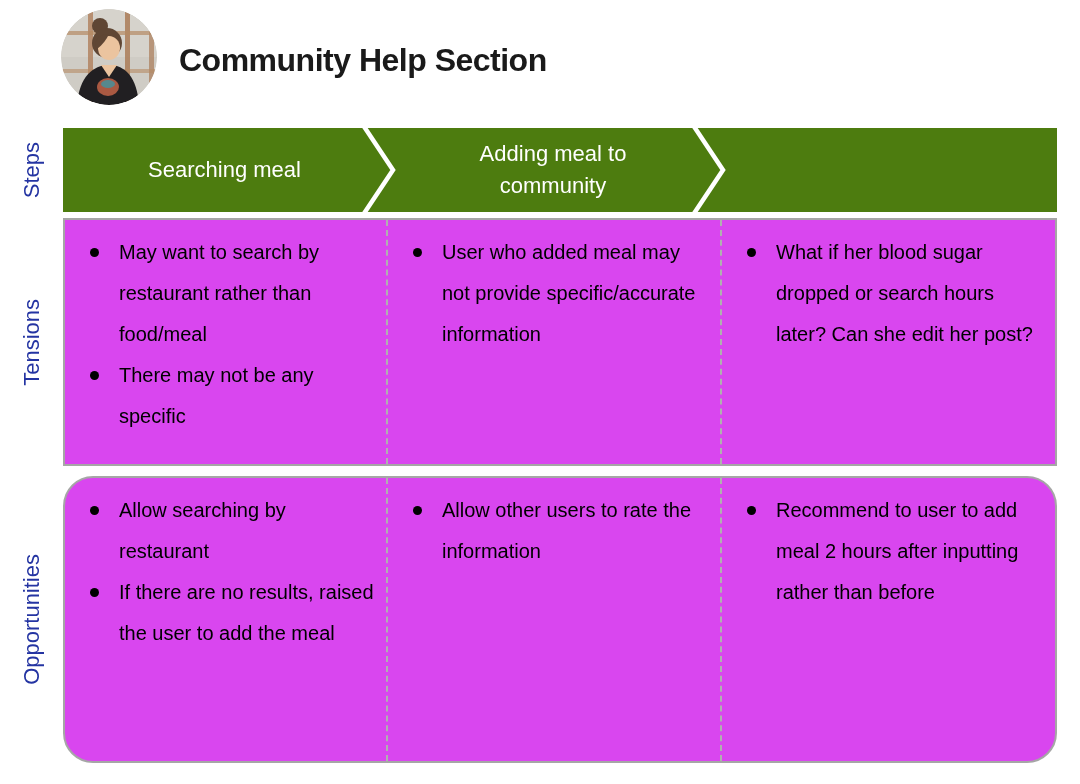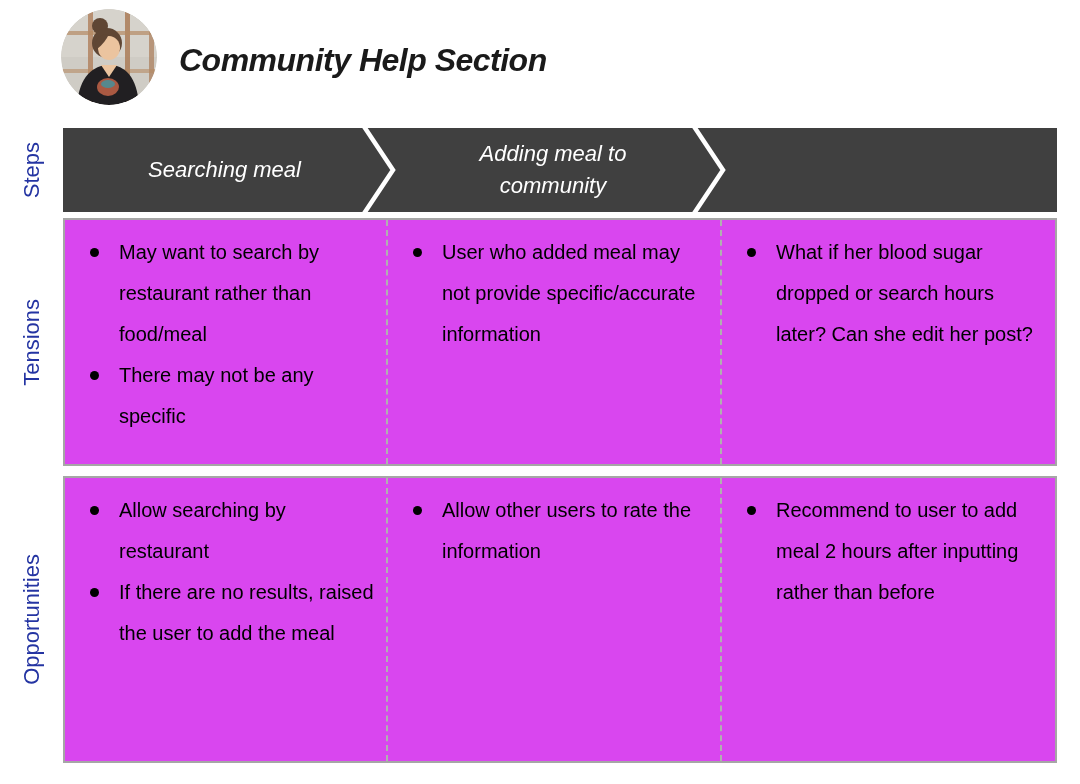--- a/index.html
+++ b/index.html
@@ -24,21 +24,20 @@
   .page-title {
     position: absolute;
     left: 179px; top: 42px;
     margin: 0;
     font-size: 32px;
     font-weight: bold;
     letter-spacing: -0.5px;
     color: #1a1a1a;
     line-height: 36px;
     white-space: nowrap;
-    font-style: italic;
   }
 
   
   .journey {
     position: absolute;
     left: 0; top: 128px;
     width: 1057px;
     display: grid;
     grid-template-columns: 63px 994px;
     grid-template-rows: 84px 6px 248px 10px 287px;
@@ -57,24 +56,23 @@
     white-space: nowrap;
   }
   .vlabel-steps { grid-column: 1; grid-row: 1; }
   .vlabel-tensions { grid-column: 1; grid-row: 3; }
   .vlabel-opportunities { grid-column: 1; grid-row: 5; }
 
   
   .steps-bar {
     grid-column: 2; grid-row: 1;
     position: relative;
-    background: #404040;
+    background: #4d7c0f;
     display: grid;
     grid-template-columns: 323px 334px 337px;
-    font-style: italic;
   }
   .step {
     display: flex;
     align-items: center;
     justify-content: center;
     text-align: center;
     color: #ffffff;
     font-size: 22px;
     line-height: 32px;
     white-space: pre-line;
@@ -88,21 +86,21 @@
 
   
   .box {
     grid-column: 2;
     background: #d946ef;
     border: 2px solid #a6a6a6;
     display: grid;
     grid-template-columns: 321px 334px 335px;
   }
   .box-tensions { grid-row: 3; }
-  .box-opportunities { grid-row: 5; }
+  .box-opportunities { grid-row: 5; border-radius: 30px; }
   .cell { padding: 12px 12px 8px 22px; overflow: hidden; }
   .cell + .cell { border-left: 2px dashed #b0b0b0; }
 
   ul.bullets {
     margin: 0; padding: 0;
     list-style: none;
     font-size: 20px;
     line-height: 41px;
     color: #000000;
   }

